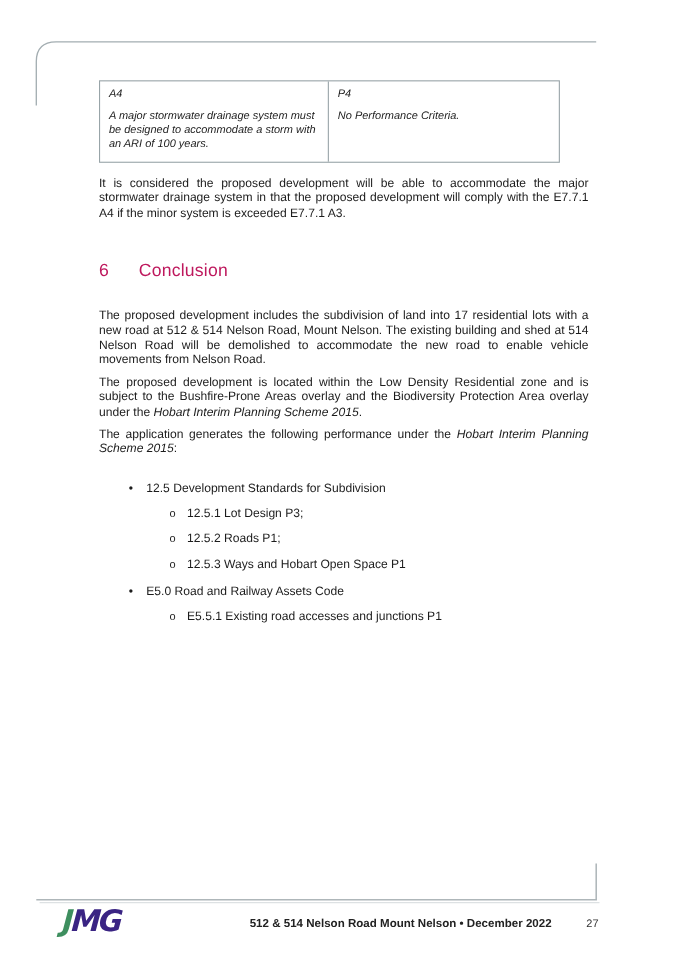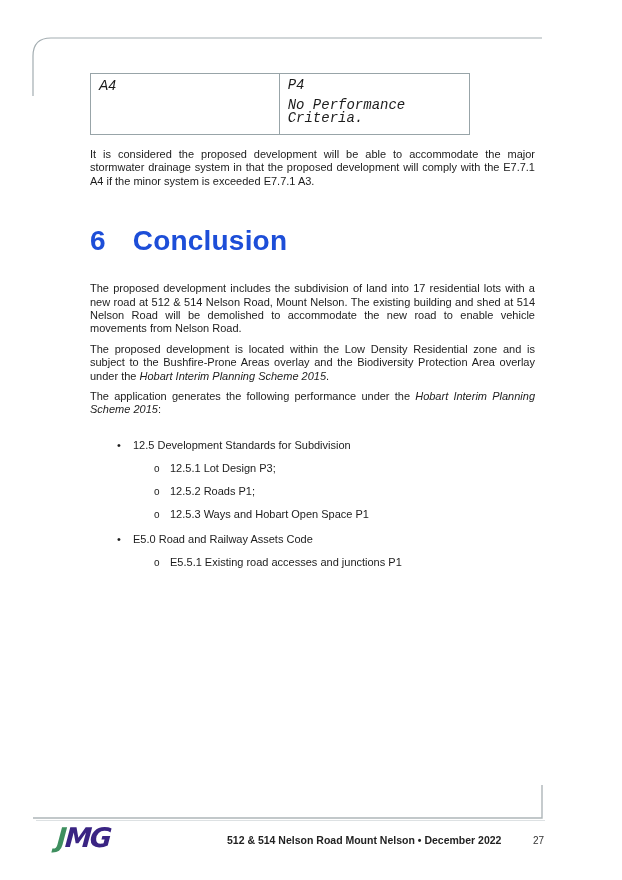--- a/index.html
+++ b/index.html
@@ -11,39 +11,39 @@
     color:#1c1c1c;
     overflow:hidden;
     margin:0 auto;
   }
   .frame-svg{position:absolute;left:0;top:0;pointer-events:none;}
   .content{position:absolute;left:90px;top:73px;width:445px;}
   
   .criteria-table{
     display:flex;
     border:1px solid #98a4a8;
-    width:380px;box-sizing:border-box;
+    width:419px;box-sizing:border-box;
     font-style:italic;
-    font-size:14px;line-height:13px;
+    font-size:10px;line-height:13px;
   }
   .criteria-cell{box-sizing:border-box;padding:5px 9px 9px 8px;}
   .cell-left{width:222px;border-right:1px solid #98a4a8;}
-  .cell-right{width:223px;font-family:Liberation Mono, monospace;}
+  .cell-right{width:223px;}
   .criteria-code{margin-bottom:7px;}
   
   .para{
     font-size:11px;line-height:13.4px;
     text-align:justify;
     margin:0 0 7px 0;
   }
   .para-first{margin-top:13px;}
   .em{font-style:italic;}
   
   .section-heading{
-    font-size:28px;font-weight:700;color:#1d4ed8;
+    font-size:16px;font-weight:400;color:#be185d;
     margin:37px 0 25px 0;letter-spacing:0.2px;
   }
   .section-number{display:inline-block;margin-right:27px;}
   
   .list{margin-top:22px;margin-bottom:21px;}
   .li{display:flex;font-size:11px;line-height:13px;}
   .l1{padding-left:27px;margin-bottom:10px;}
   .l2{padding-left:64px;margin-bottom:10px;}
   .marker{width:16px;flex:0 0 16px;}
   .l2 .marker{font-size:10px;}
@@ -78,20 +78,21 @@
     <path d="M 33 96 L 33 56 Q 33 38 51 38 L 542 38" fill="none" stroke="#a3adb1" stroke-width="1.2"></path>
     <path d="M 33 818 L 542 818 L 542 785" fill="none" stroke="#aeb6b9" stroke-width="1.4"></path>
     <path d="M 36 820.5 L 545 820.5" fill="none" stroke="#dde1e3" stroke-width="1.2"></path>
   </svg>
 
   <div class="content">
 
     <div class="criteria-table">
       <div class="criteria-cell cell-left">
         <div class="criteria-code">A4</div>
+        <div class="criteria-text">A major stormwater drainage system must be designed to accommodate a storm with an ARI of 100 years.</div>
       </div>
       <div class="criteria-cell cell-right">
         <div class="criteria-code">P4</div>
         <div class="criteria-text">No Performance Criteria.</div>
       </div>
     </div>
 
     <p class="para para-first">It is considered the proposed development will be able to accommodate the major stormwater drainage system in that the proposed development will comply with the E7.7.1 A4 if the minor system is exceeded E7.7.1 A3.</p>
 
     <div class="section-heading">

